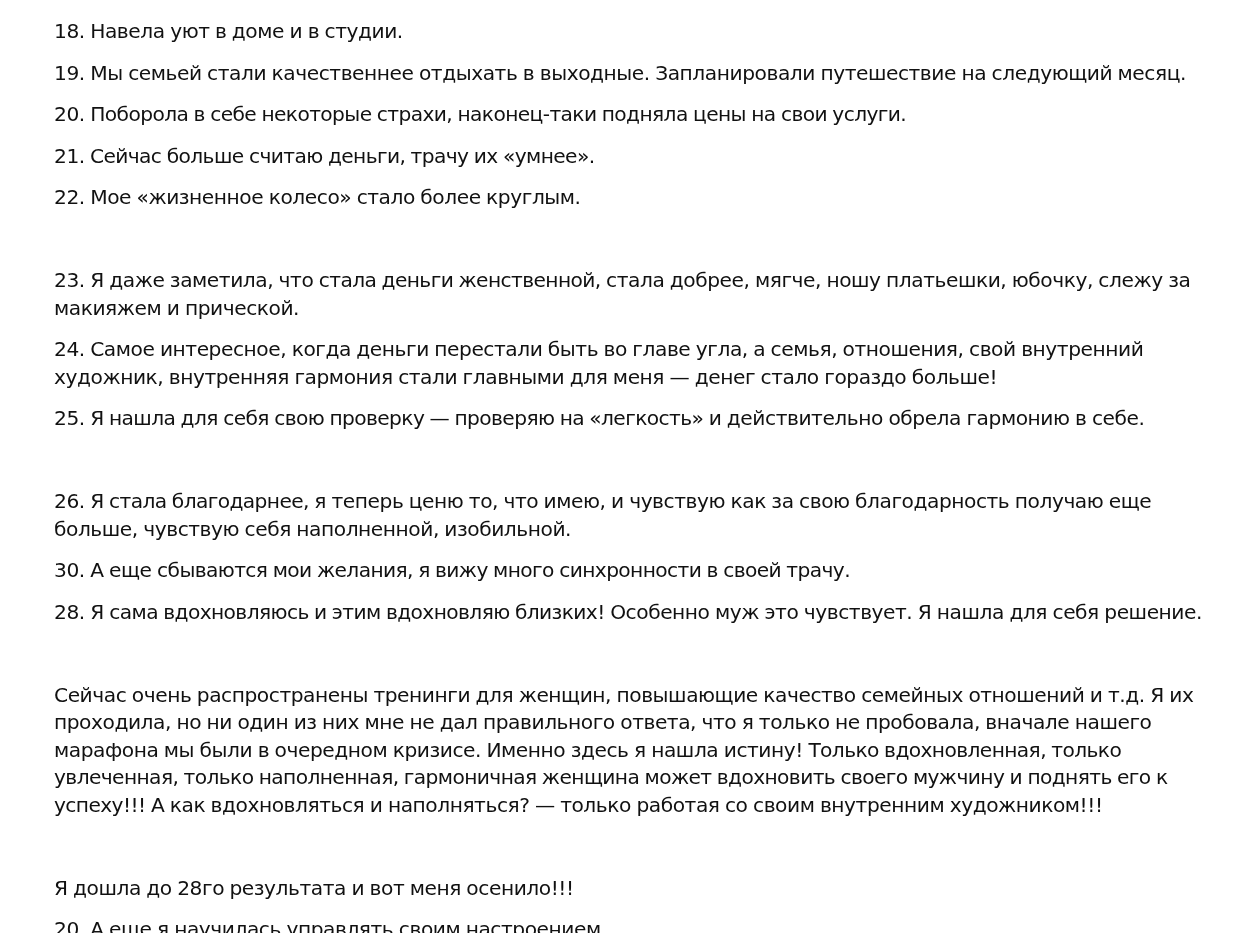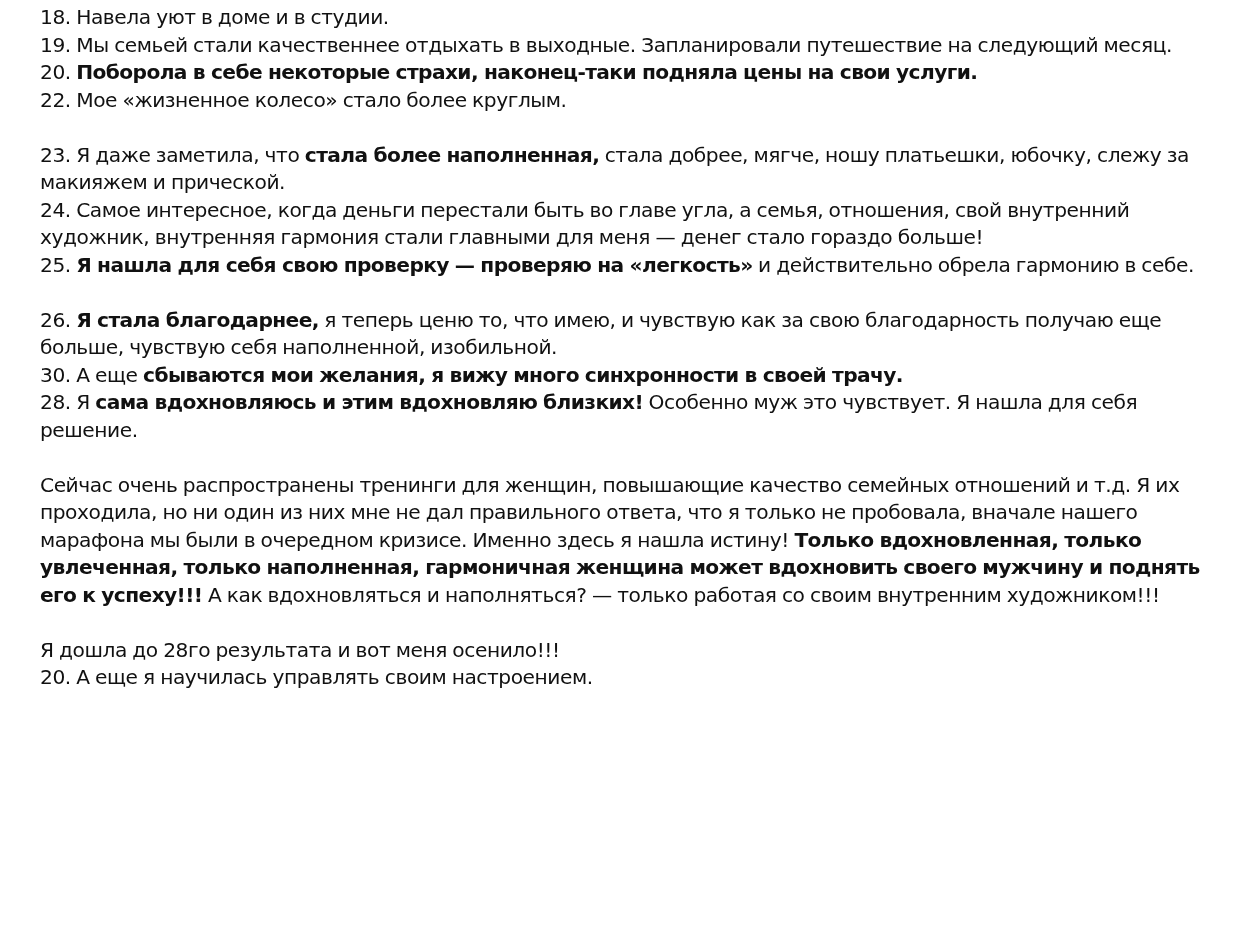--- a/index.html
+++ b/index.html
@@ -6,34 +6,35 @@
   body {
     width: 1259px; height: 933px; overflow: hidden;
     font-family: "DejaVu Sans", "Liberation Sans", sans-serif;
     color: #111111;
   }
   .doc {
     position: absolute; left: 40px; top: 4px; width: 1200px;
     font-size: 20.2px; line-height: 27.5px; letter-spacing: -0.45px;
     word-spacing: -0.5px;
   }
-  .doc p { margin: 0; }
+  .doc p { margin: 14px; }
   .doc .gap { height: 27.5px; }
-  .doc b { font-weight: bold; letter-spacing: -0.6px; }
+  .doc b { font-weight: normal; letter-spacing: -0.6px; }
 </style>
 </head>
 <body>
 
 <div class="doc" id="doc">
     <p><span>18. Навела уют в доме и в студии.</span></p>
     <p><span>19. Мы семьей стали качественнее отдыхать в выходные. Запланировали путешествие на следующий месяц.</span></p>
     <p><span>20. </span><b>Поборола в себе некоторые страхи, наконец-таки подняла цены на свои услуги.</b></p>
+    <p><span>21</span><b>. Сейчас больше считаю деньги, трачу их «умнее».</b></p>
     <p><span>22. Мое «жизненное колесо» стало более круглым.</span></p>
     <div class="gap"></div>
-    <p><span>23. Я даже заметила, что </span><b>стала более наполненная,</b><span> стала добрее, мягче, ношу платьешки, юбочку, слежу за макияжем и прической.</span></p>
+    <p><span>23. Я даже заметила, что </span><b>стала деньги женственной,</b><span> стала добрее, мягче, ношу платьешки, юбочку, слежу за макияжем и прической.</span></p>
     <p><span>24. Самое интересное, когда деньги перестали быть во главе угла, а семья, отношения, свой внутренний художник, внутренняя гармония стали главными для меня — денег стало гораздо больше!</span></p>
     <p><span>25. </span><b>Я нашла для себя свою проверку — проверяю на «легкость»</b><span> и действительно обрела гармонию в себе.</span></p>
     <div class="gap"></div>
     <p><span>26. </span><b>Я стала благодарнее,</b><span> я теперь ценю то, что имею, и чувствую как за свою благодарность получаю еще больше, чувствую себя наполненной, изобильной.</span></p>
     <p><span>30. А еще </span><b>сбываются мои желания, я вижу много синхронности в своей трачу.</b></p>
     <p><span>28. Я </span><b>сама вдохновляюсь и этим вдохновляю близких!</b><span> Особенно муж это чувствует. Я нашла для себя решение.</span></p>
     <div class="gap"></div>
     <p><span>Сейчас очень распространены тренинги для женщин, повышающие качество семейных отношений и т.д. Я их проходила, но ни один из них мне не дал правильного ответа, что я только не пробовала, вначале нашего марафона мы были в очередном кризисе. Именно здесь я нашла истину! </span><b>Только вдохновленная, только увлеченная, только наполненная, гармоничная женщина может вдохновить своего мужчину и поднять его к успеху!!!</b><span> А как вдохновляться и наполняться? — только работая со своим внутренним художником!!!</span></p>
     <div class="gap"></div>
     <p><span>Я дошла до 28го результата и вот меня осенило!!!</span></p>

